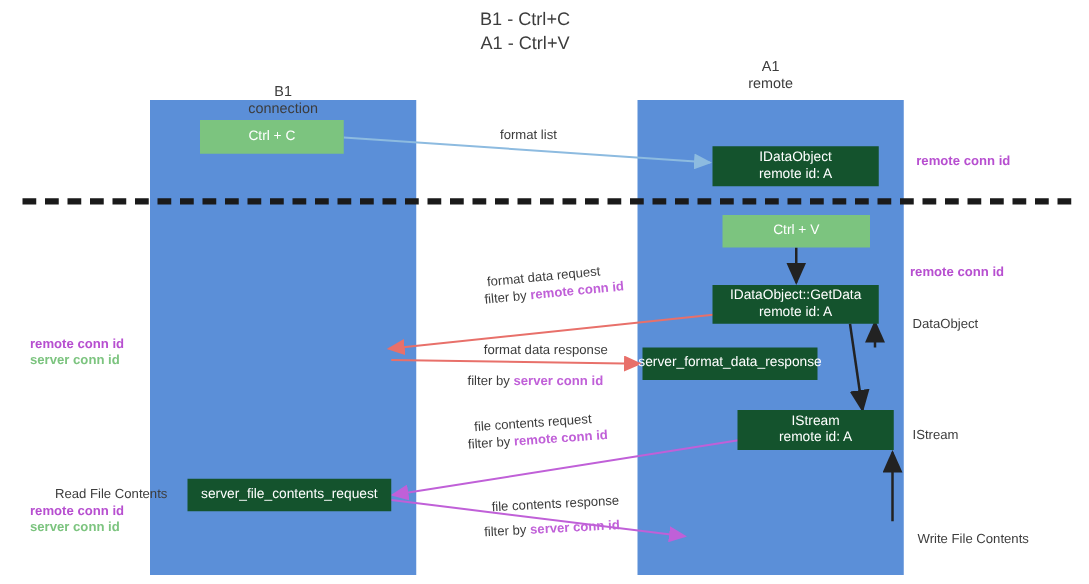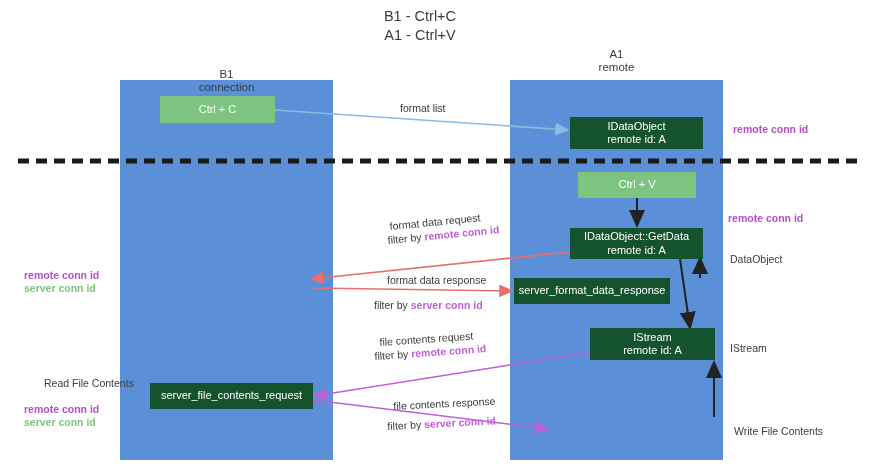--- a/index.html
+++ b/index.html
@@ -153,21 +153,21 @@
 
   <div class="node orange" style="left:570px; top:117px; width:133px; height:32px;">IDataObject
 remote id: A</div>
 
   <div class="node green" style="left:578px; top:172px; width:118px; height:26px;">Ctrl + V</div>
 
   <div class="node orange" style="left:570px; top:228px; width:133px; height:31px;">IDataObject::GetData
 remote id: A</div>
 
 
-  <div class="node orange" style="left:514px; top:278px; width:156px; height:26px;">server_format_data_response</div>
+  <div class="node orange" style="left:514px; top:278px; width:140px; height:26px;">server_format_data_response</div>
 
   <div class="node orange" style="left:590px; top:328px; width:125px; height:32px;">IStream
 remote id: A</div>
 
   <div class="node orange" style="left:150px; top:383px; width:163px; height:26px;">server_file_contents_request</div>
 
 
   <div class="edge-label" style="left:400px; top:101px;">format list</div>
 
   <div class="edge-label" style="left:389px; top:219px; transform:rotate(-5.5deg); transform-origin:left top;">format data request</div>
@@ -200,21 +200,21 @@
   <div class="side-label" style="left:730px; top:341px;">IStream</div>
   <div class="side-label" style="left:734px; top:424px;">Write File Contents</div>
 
   <div class="legend" style="left:24px; top:268px;">
     <span class="remote">remote conn id</span>
   </div>
   <div class="legend" style="left:24px; top:281px;">
     <span class="server">server conn id</span>
   </div>
 
-  <div class="side-label" style="left:28px; top:376px;padding-left:16px;">Read File Contents</div>
+  <div class="side-label" style="left:28px; top:388px;padding-left:16px;">Read File Contents</div>
   <div class="legend" style="left:24px; top:402px;">
     <span class="remote">remote conn id</span>
   </div>
   <div class="legend" style="left:24px; top:415px;">
     <span class="server">server conn id</span>
   </div>
 
 </div>
 
 </body></html>

